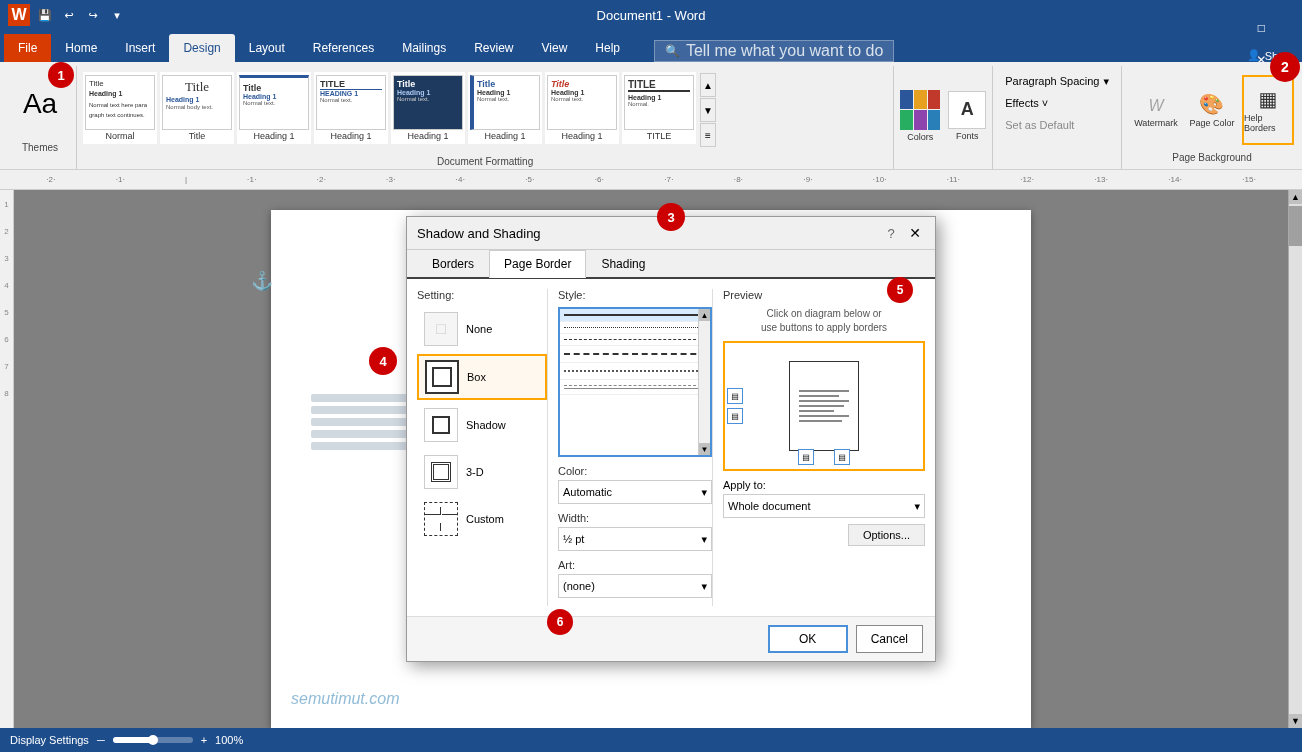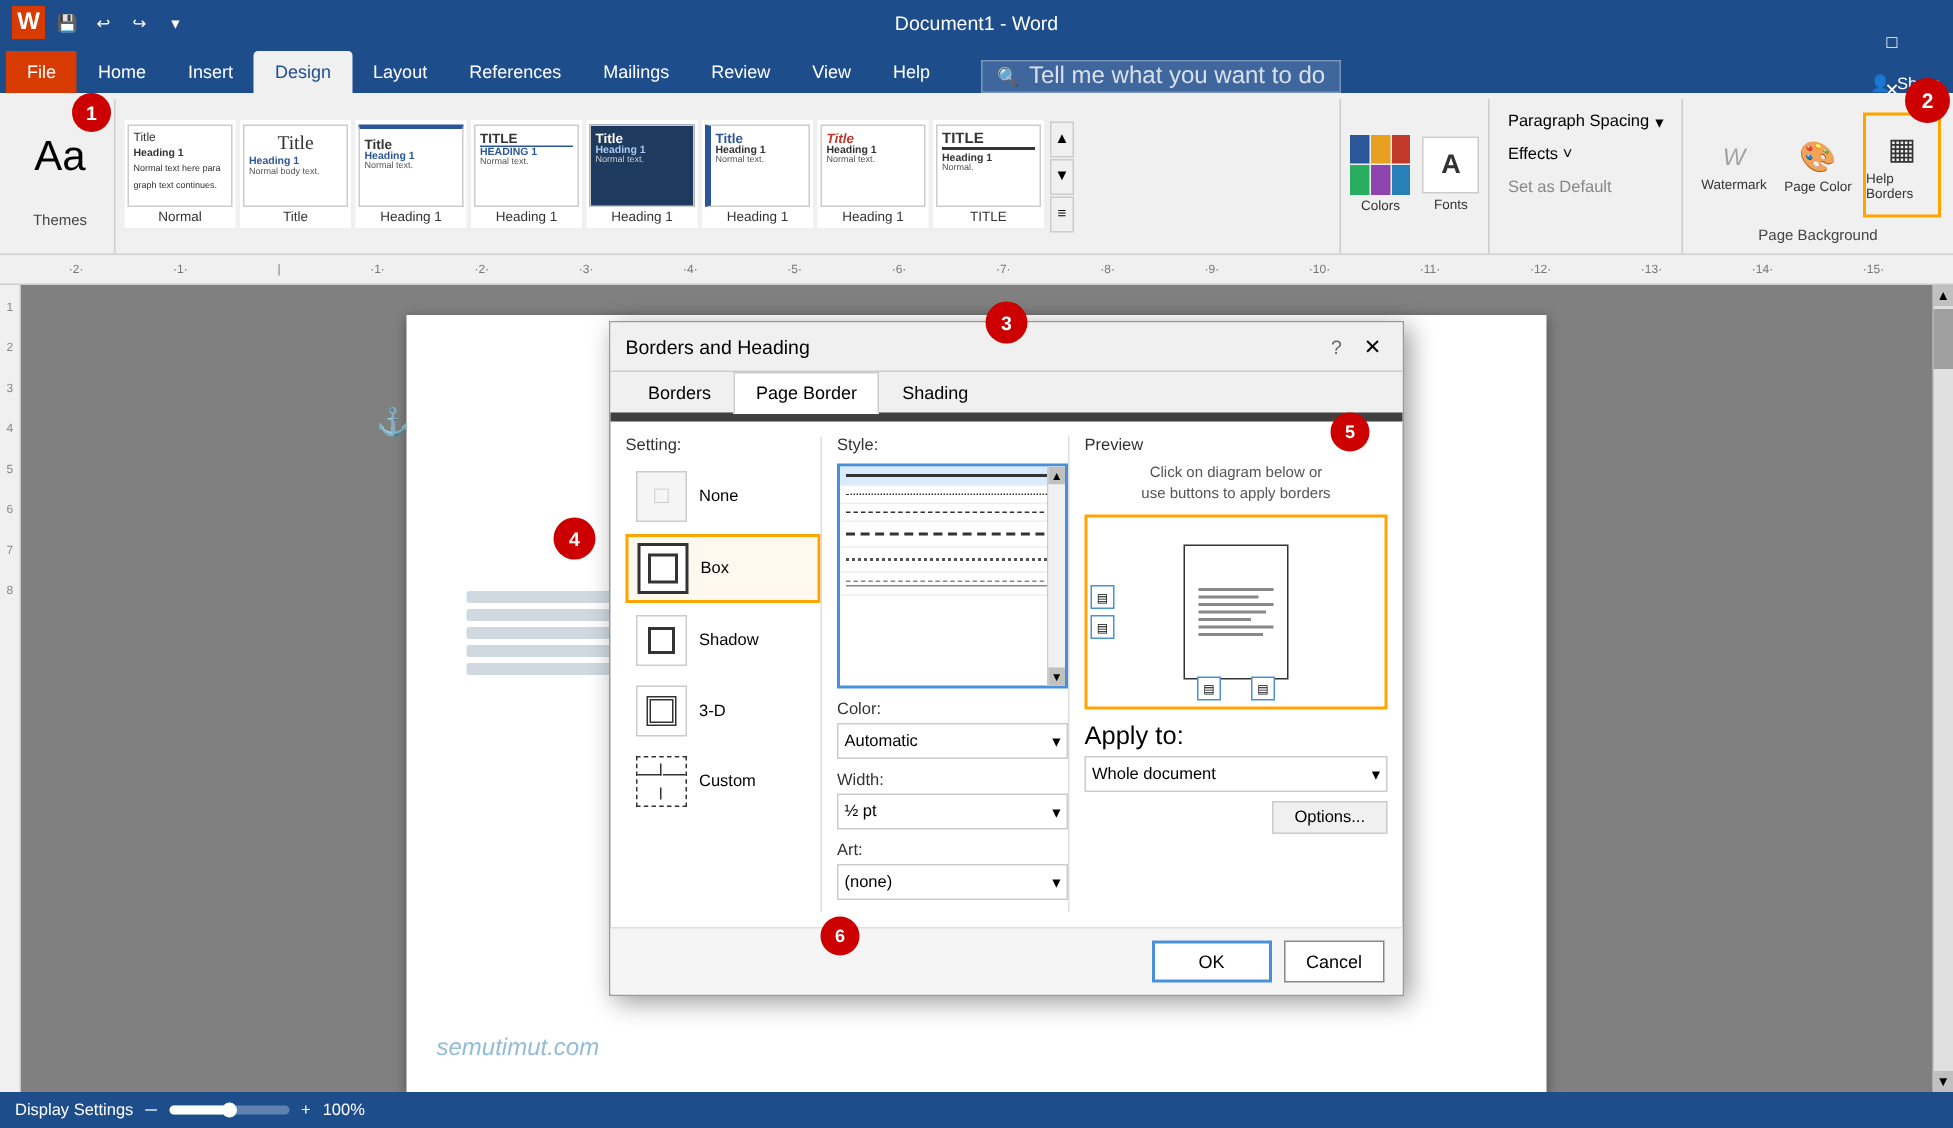--- a/index.html
+++ b/index.html
@@ -44,21 +44,21 @@
     .doc-page { background: white; margin: 0 auto; width: 760px; min-height: 440px; box-shadow: 0 2px 8px rgba(0,0,0,0.4); padding: 40px; position: relative; }
 
     
     .dialog-overlay { position: absolute; top: 0; left: 0; right: 0; bottom: 0; display: flex; align-items: center; justify-content: center; z-index: 100; }
     .dialog { background: white; border: 1px solid #999; box-shadow: 4px 4px 16px rgba(0,0,0,0.4); width: 530px; min-height: 420px; position: relative; top: -20px; left: 20px; }
     .dialog-titlebar { background: #f0f0f0; border-bottom: 1px solid #ccc; padding: 6px 10px; display: flex; justify-content: space-between; align-items: center; }
     .dialog-title { font-size: 13px; font-weight: normal; }
     .dialog-close { width: 20px; height: 20px; display: flex; align-items: center; justify-content: center; cursor: pointer; font-size: 14px; }
     .dialog-help { width: 20px; height: 20px; display: flex; align-items: center; justify-content: center; font-size: 13px; color: #666; cursor: pointer; }
 
-    .dialog-tabs { display: flex; padding: 0 10px; border-bottom: 6px solid #404040; background: #f0f0f0; }
+    .dialog-tabs { display: flex; padding: 0 10px; border-bottom: 2px solid #404040; background: #f0f0f0; }
     .dialog-tab { padding: 6px 14px; font-size: 12px; cursor: pointer; border: 1px solid transparent; margin-bottom: -1px; }
     .dialog-tab.active { background: white; border: 1px solid #ccc; border-bottom: 1px solid white; }
 
     .dialog-body { display: flex; gap: 0; padding: 10px; }
     .dialog-left { width: 130px; }
     .dialog-middle { width: 165px; border-left: 1px solid #ddd; padding-left: 10px; }
     .dialog-right { flex: 1; border-left: 1px solid #ddd; padding-left: 10px; }
 
     .section-label { font-size: 11px; margin-bottom: 6px; color: #333; }
 
@@ -234,20 +234,21 @@
           </div>
           <div style="font-size:9px; color:#333; margin-top:1px;">TITLE</div>
         </div>
       </div>
       <div class="gallery-arrows">
         <div class="gallery-arrow">▲</div>
         <div class="gallery-arrow">▼</div>
         <div class="gallery-arrow">≡</div>
       </div>
     </div>
+    <div class="ribbon-group-label">Document Formatting</div>
   </div>
 
   <div class="ribbon-group" style="border-right:1px solid #ccc; padding:4px 6px;">
     <div style="display:flex; gap:8px; flex:1; align-items:center;">
       <div style="display:flex; flex-direction:column; align-items:center; cursor:pointer;">
         <div class="colors-box">
           <div class="color-cell"></div>
           <div class="color-cell" style="background:#e8a020;"></div>
           <div class="color-cell" style="background:#c0392b;"></div>
           <div class="color-cell" style="background:#27ae60;"></div>
@@ -360,21 +361,21 @@
     <div style="flex:1;"></div>
     <div style="width:100%; height:14px; background:#c0c0c0; display:flex; align-items:center; justify-content:center; font-size:9px; cursor:pointer;">▼</div>
   </div>
 
   <div class="dialog-overlay">
     <div class="dialog">
 
       <div class="red-circle" style="position:absolute; top:-14px; left:50%; transform:translateX(-50%); width:28px; height:28px; font-size:13px;">3</div>
 
       <div class="dialog-titlebar">
-        <span class="dialog-title">Borders and Heading</span>
+        <span class="dialog-title">Shadow and Shading</span>
         <div style="display:flex; gap:4px; align-items:center;">
           <div class="dialog-help">?</div>
           <div class="dialog-close">✕</div>
         </div>
       </div>
 
       <div class="dialog-tabs">
         <div class="dialog-tab">Borders</div>
         <div class="dialog-tab active">Page Border</div>
         <div class="dialog-tab">Shading</div>
@@ -502,21 +503,21 @@
               </div>
             </div>
 
             <div style="position:absolute; bottom:4px; left:50%; transform:translateX(-50%); display:flex; gap:20px;">
               <div style="width:16px; height:16px; border:1px solid #4a90d9; background:white; display:flex; align-items:center; justify-content:center; cursor:pointer; font-size:8px;">▤</div>
               <div style="width:16px; height:16px; border:1px solid #4a90d9; background:white; display:flex; align-items:center; justify-content:center; cursor:pointer; font-size:8px;">▤</div>
             </div>
           </div>
 
           <div style="margin-top:8px;">
-            <div style="font-size:17px; margin-bottom:3px;">Apply to:</div>
+            <div style="font-size:11px; margin-bottom:3px;">Apply to:</div>
             <div class="form-select">
               <span>Whole document</span>
               <span>▾</span>
             </div>
           </div>
           <div style="text-align:right; margin-top:6px;">
             <button class="options-btn">Options...</button>
           </div>
         </div>
       </div>

